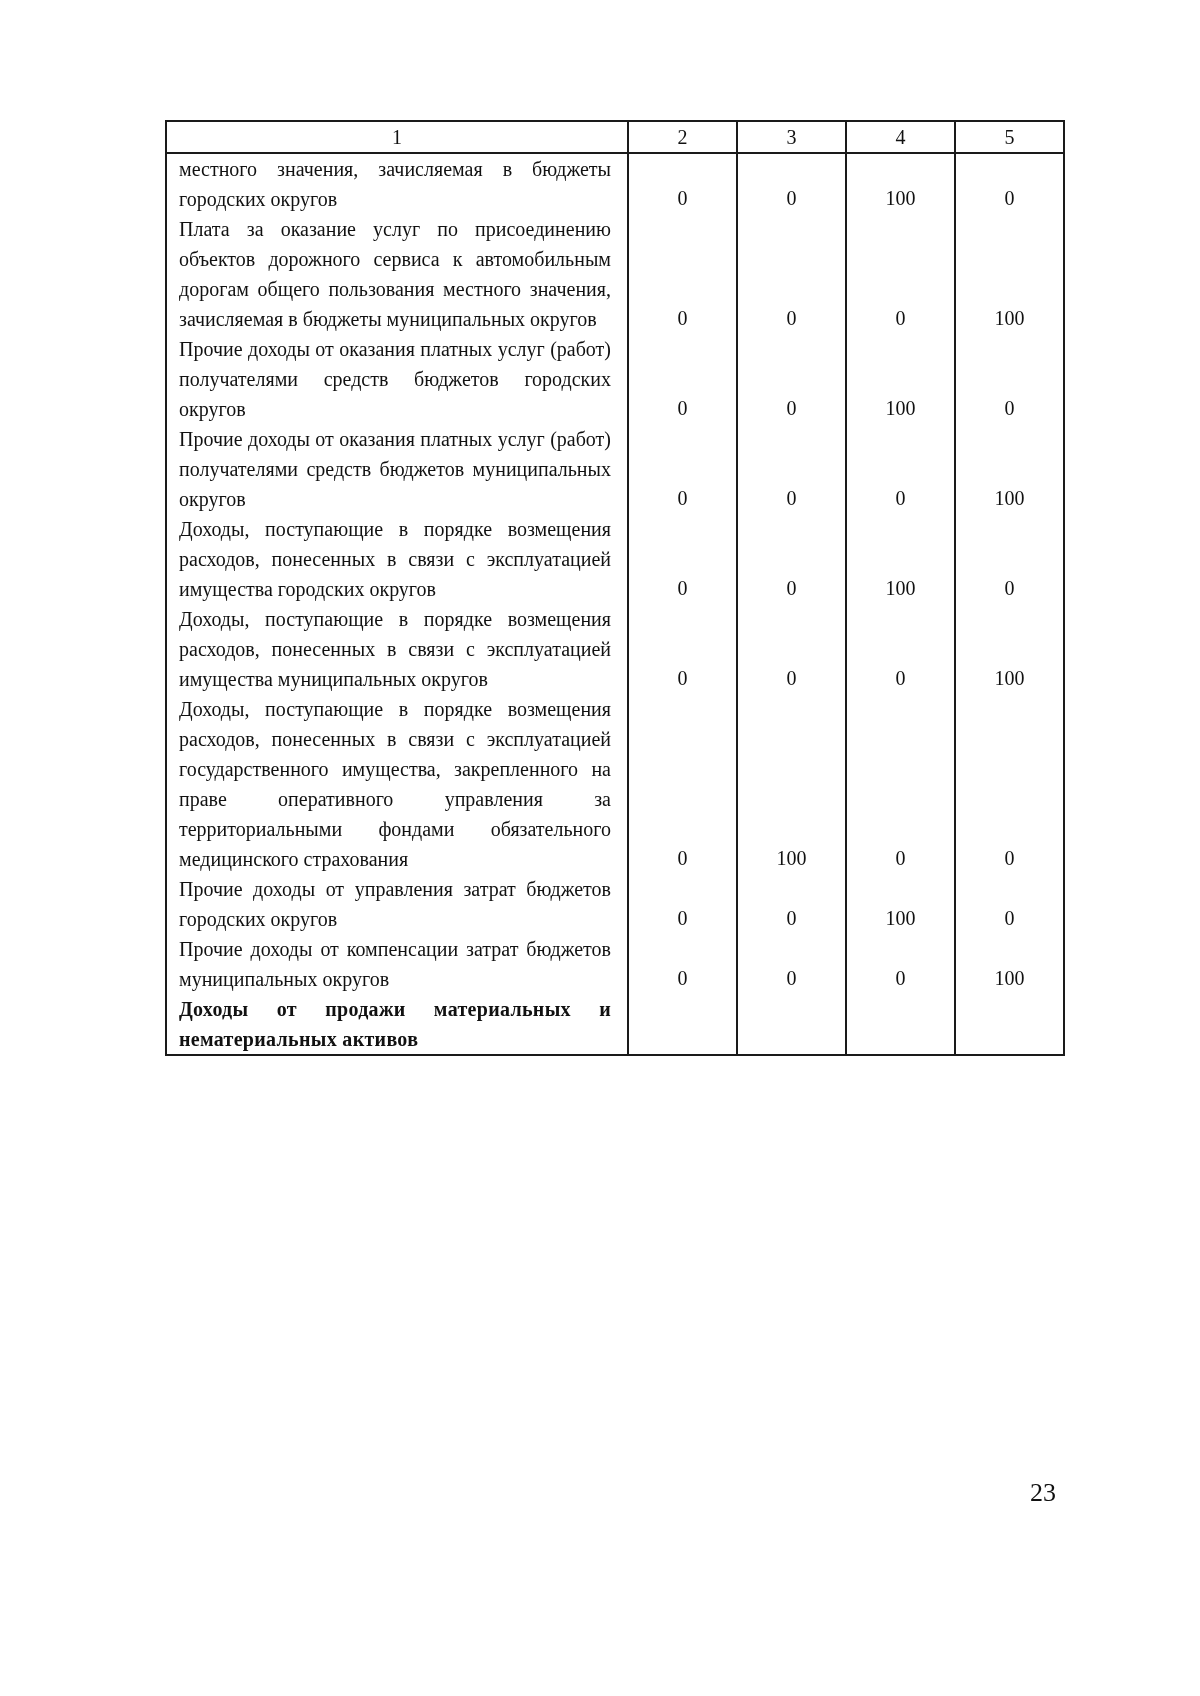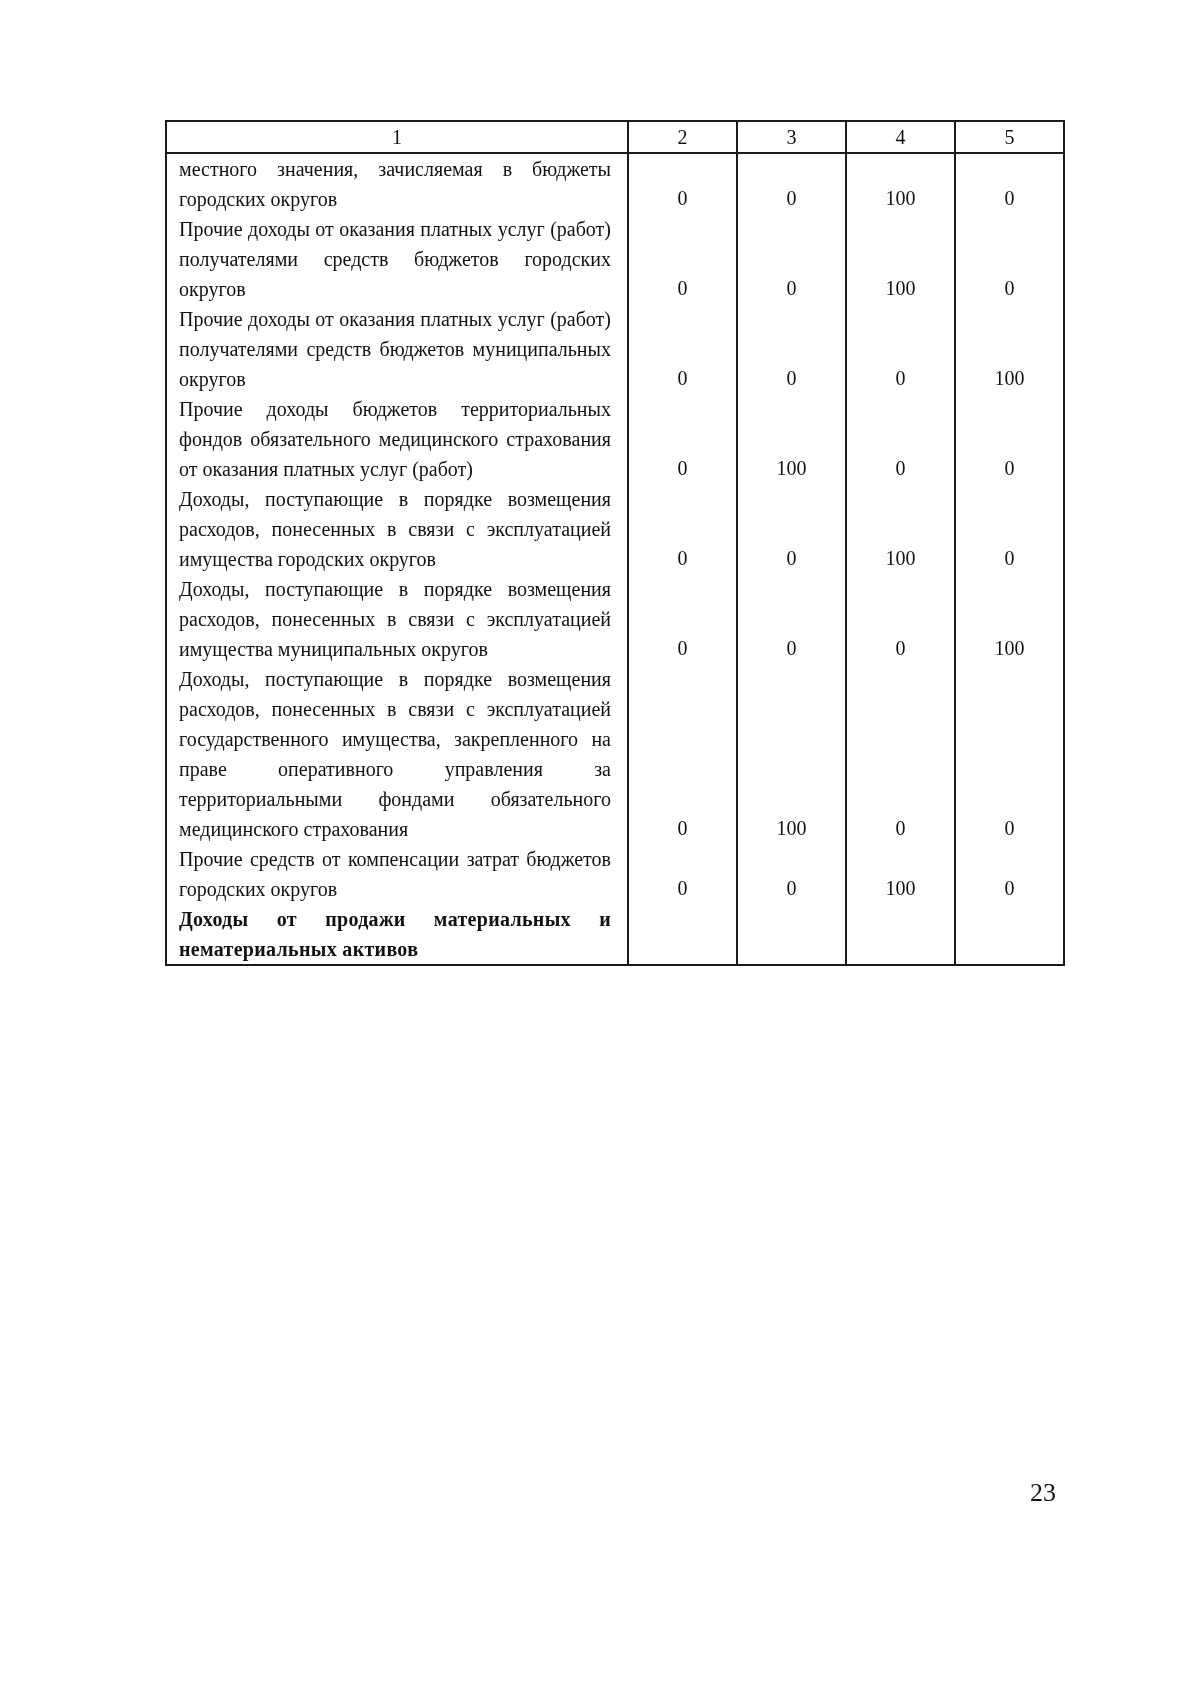--- a/index.html
+++ b/index.html
@@ -94,39 +94,39 @@
     </thead>
     <tbody>
         <tr>
           <td class="desc" lang="ru">местного значения, зачисляемая в бюджеты городских округов</td>
           <td class="val">0</td>
           <td class="val">0</td>
           <td class="val">100</td>
           <td class="val">0</td>
         </tr>
         <tr>
+          <td class="desc" lang="ru">Плата за оказание услуг по присоединению объектов дорожного сервиса к автомобильным дорогам общего пользования местного значения, зачисляемая в бюджеты муниципальных округов</td>
+          <td class="val">0</td>
+          <td class="val">0</td>
+          <td class="val">0</td>
+          <td class="val">100</td>
+        </tr>
+        <tr>
           <td class="desc" lang="ru">Прочие доходы от оказания платных услуг (работ) получателями средств бюджетов городских округов</td>
           <td class="val">0</td>
           <td class="val">0</td>
           <td class="val">100</td>
           <td class="val">0</td>
         </tr>
         <tr>
           <td class="desc" lang="ru">Прочие доходы от оказания платных услуг (работ) получателями средств бюджетов муниципальных округов</td>
           <td class="val">0</td>
           <td class="val">0</td>
           <td class="val">0</td>
           <td class="val">100</td>
-        </tr>
-        <tr>
-          <td class="desc" lang="ru">Прочие доходы бюджетов территориальных фондов обязательного медицинского страхования от оказания платных услуг (работ)</td>
-          <td class="val">0</td>
-          <td class="val">100</td>
-          <td class="val">0</td>
-          <td class="val">0</td>
         </tr>
         <tr>
           <td class="desc" lang="ru">Доходы, поступающие в порядке возмещения расходов, понесенных в связи с эксплуатацией имущества городских округов</td>
           <td class="val">0</td>
           <td class="val">0</td>
           <td class="val">100</td>
           <td class="val">0</td>
         </tr>
         <tr>
           <td class="desc" lang="ru">Доходы, поступающие в порядке возмещения расходов, понесенных в связи с эксплуатацией имущества муниципальных округов</td>
@@ -136,25 +136,32 @@
           <td class="val">100</td>
         </tr>
         <tr>
           <td class="desc" lang="ru">Доходы, поступающие в порядке возмещения расходов, понесенных в связи с эксплуатацией государственного имущества, закрепленного на праве оперативного управления за территориальными фондами обязательного медицинского страхования</td>
           <td class="val">0</td>
           <td class="val">100</td>
           <td class="val">0</td>
           <td class="val">0</td>
         </tr>
         <tr>
-          <td class="desc" lang="ru">Прочие средств от компенсации затрат бюджетов городских округов</td>
+          <td class="desc" lang="ru">Прочие доходы от управления затрат бюджетов городских округов</td>
           <td class="val">0</td>
           <td class="val">0</td>
           <td class="val">100</td>
           <td class="val">0</td>
+        </tr>
+        <tr>
+          <td class="desc" lang="ru">Прочие доходы от компенсации затрат бюджетов муниципальных округов</td>
+          <td class="val">0</td>
+          <td class="val">0</td>
+          <td class="val">0</td>
+          <td class="val">100</td>
         </tr>
         <tr>
           <td class="desc bold" lang="ru">Доходы от продажи материальных и нематериальных активов</td>
           <td class="val"></td>
           <td class="val"></td>
           <td class="val"></td>
           <td class="val"></td>
         </tr>
       </tbody>
   </table>

